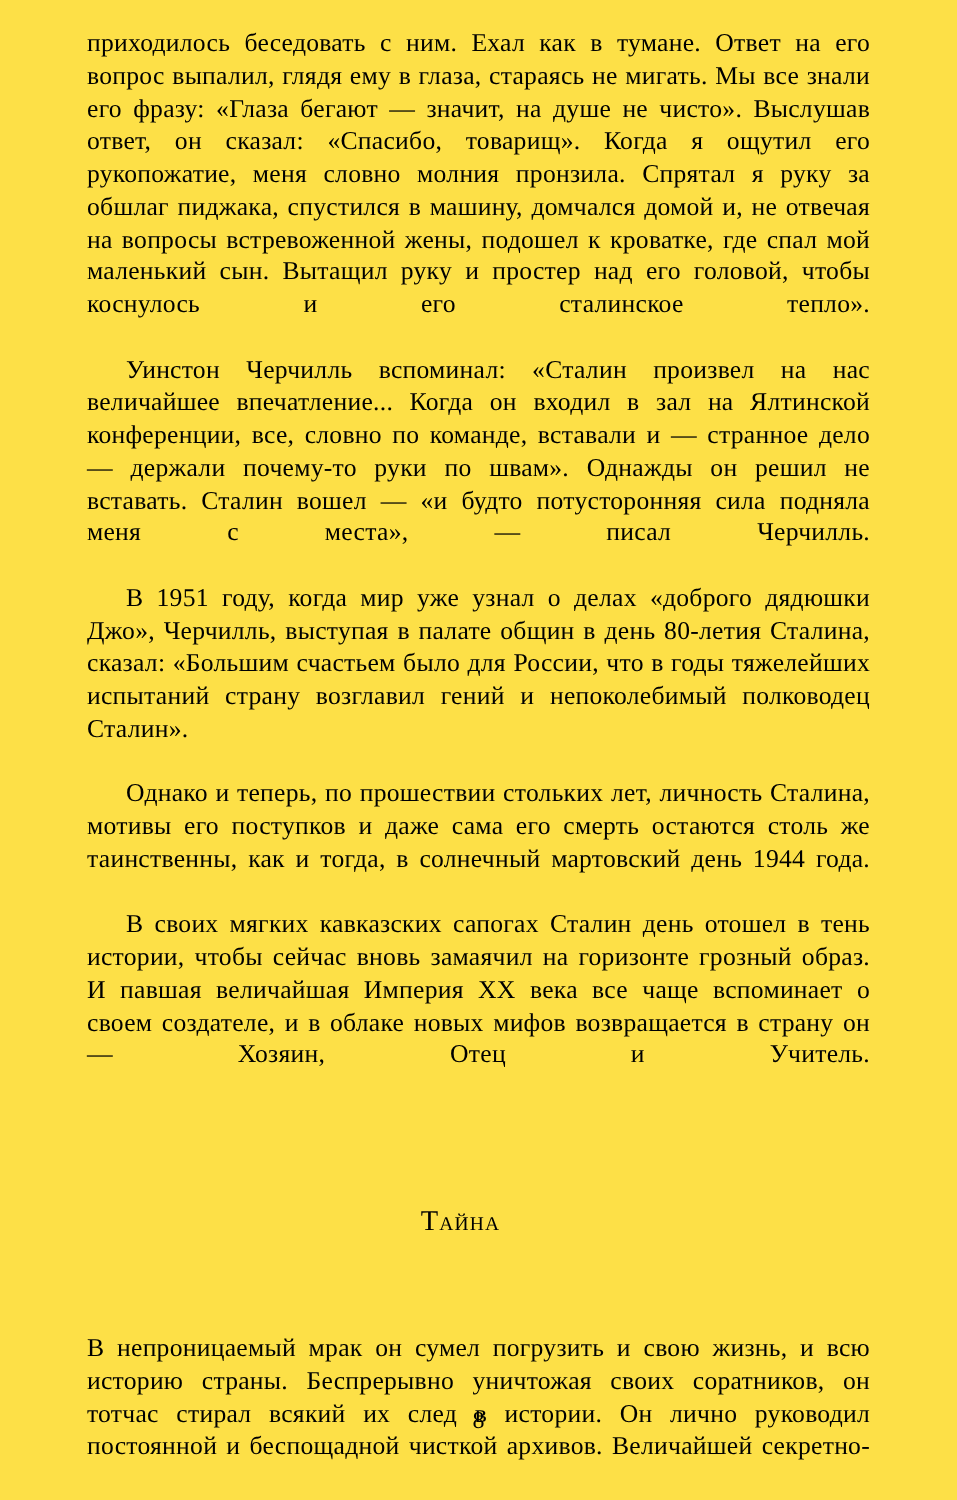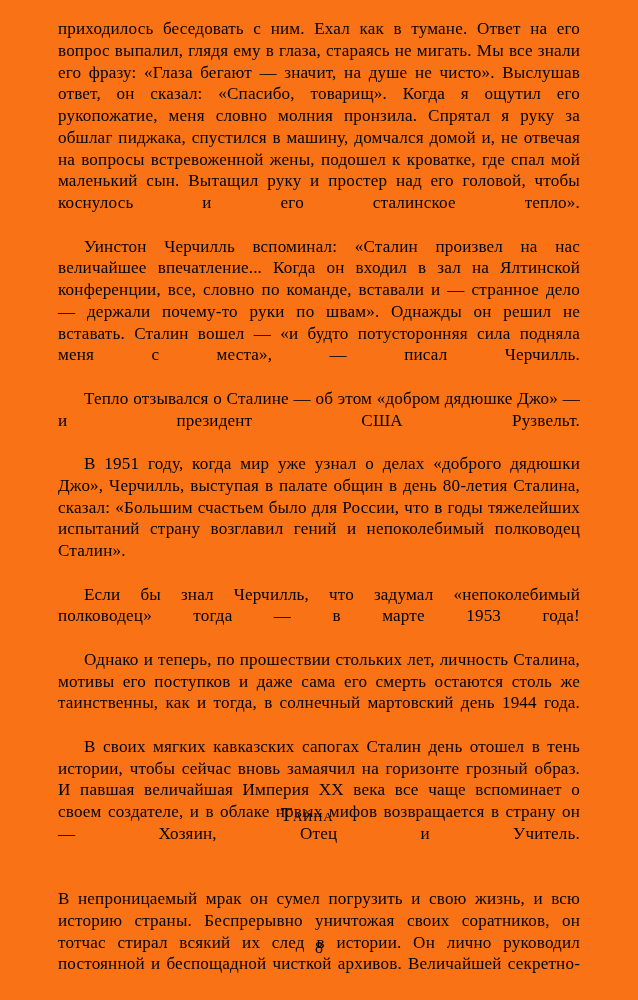--- a/index.html
+++ b/index.html
@@ -10,21 +10,21 @@
   }
   body {
     font-family: "Liberation Serif", "DejaVu Serif", serif;
     color: #000000;
   }
   .page {
     position: relative;
     width: 638px;
     height: 1000px;
     margin: 0 auto;
-    background: #f97316;
+    background: #fde047;
     overflow: hidden;
     box-sizing: border-box;
   }
   .text-block {
     position: absolute;
     left: 58px;
     top: 18px;
     width: 522px;
   }
   p.para {
@@ -81,23 +81,21 @@
   }
 </style>
 </head>
 <body>
 
 <div class="page">
 
   <div class="text-block">
     <p class="para no-indent">приходилось беседовать с ним. Ехал как в тумане. Ответ на его вопрос выпалил, глядя ему в глаза, стараясь не мигать. Мы все знали его фразу: «Глаза бегают — значит, на душе не чисто». Выслушав ответ, он сказал: «Спасибо, товарищ». Когда я ощутил его рукопожатие, меня словно молния пронзила. Спрятал я руку за обшлаг пиджака, спустился в машину, домчался домой и, не отвечая на вопросы встревоженной жены, подошел к кроватке, где спал мой маленький сын. Вытащил руку и простер над его головой, чтобы коснулось и его сталинское тепло».</p>
     <p class="para">Уинстон Черчилль вспоминал: «Сталин произвел на нас величайшее впечатление... Когда он входил в зал на Ялтинской конференции, все, словно по команде, вставали и — странное дело — держали почему-то руки по швам». Однажды он решил не вставать. Сталин вошел — «и будто потусторонняя сила подняла меня с места», — писал Черчилль.</p>
-    <p class="para">Тепло отзывался о Сталине — об этом «добром дядюшке Джо» — и президент США Рузвельт.</p>
     <p class="para">В 1951 году, когда мир уже узнал о делах «доброго дядюшки Джо», Черчилль, выступая в палате общин в день 80-летия Сталина, сказал: «Большим счастьем было для России, что в годы тяжелейших испытаний страну возглавил гений и непоколебимый полководец Сталин».</p>
-    <p class="para">Если бы знал Черчилль, что задумал «непоколебимый полководец» тогда — в марте 1953 года!</p>
     <p class="para">Однако и теперь, по прошествии стольких лет, личность Сталина, мотивы его поступков и даже сама его смерть остаются столь же таинственны, как и тогда, в солнечный мартовский день 1944 года.</p>
     <p class="para">В своих мягких кавказских сапогах Сталин день отошел в тень истории, чтобы сейчас вновь замаячил на горизонте грозный образ. И павшая величайшая Империя XX века все чаще вспоминает о своем создателе, и в облаке новых мифов возвращается в страну он — Хозяин, Отец и Учитель.</p>
   </div>
 
   <h2 class="section-heading">Тайна</h2>
 
   <div class="tail-block">
     <p class="para no-indent">В непроницаемый мрак он сумел погрузить и свою жизнь, и всю историю страны. Беспрерывно уничтожая своих соратников, он тотчас стирал всякий их след в истории. Он лично руководил постоянной и беспощадной чисткой архивов. Величайшей секретно-</p>
   </div>
 

